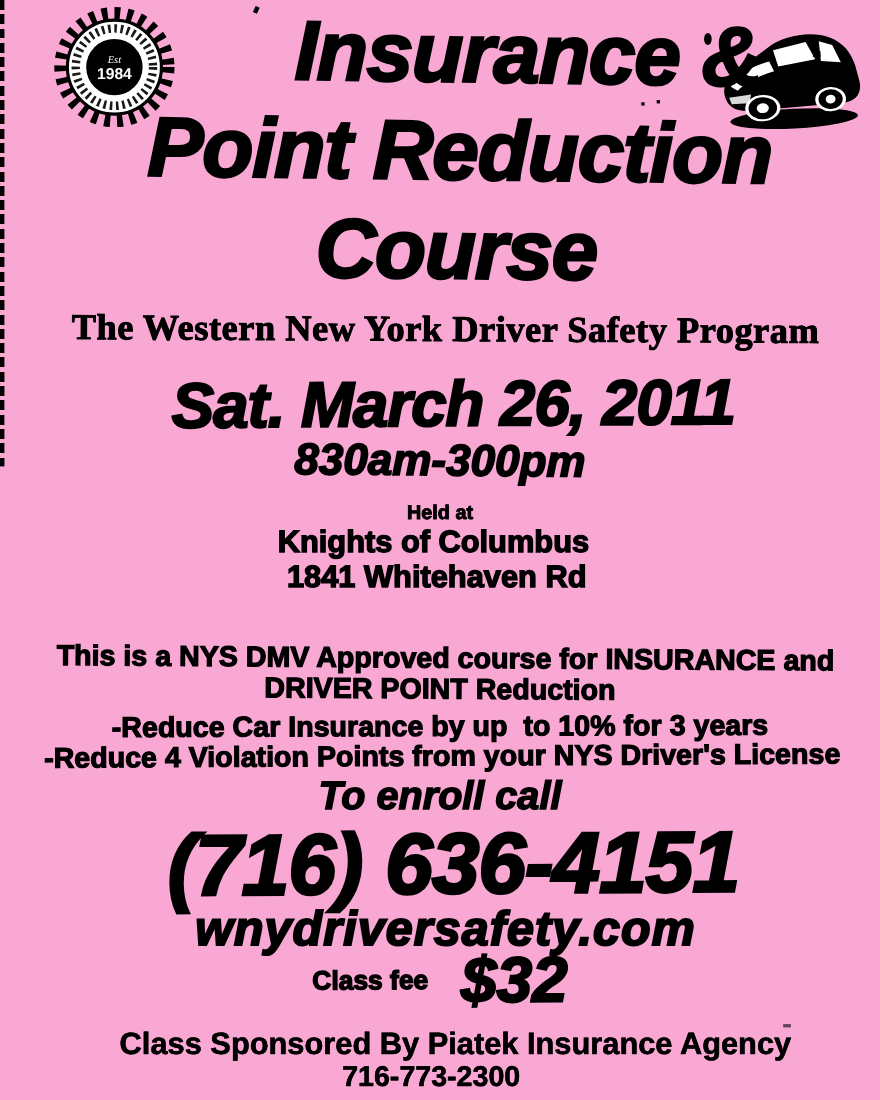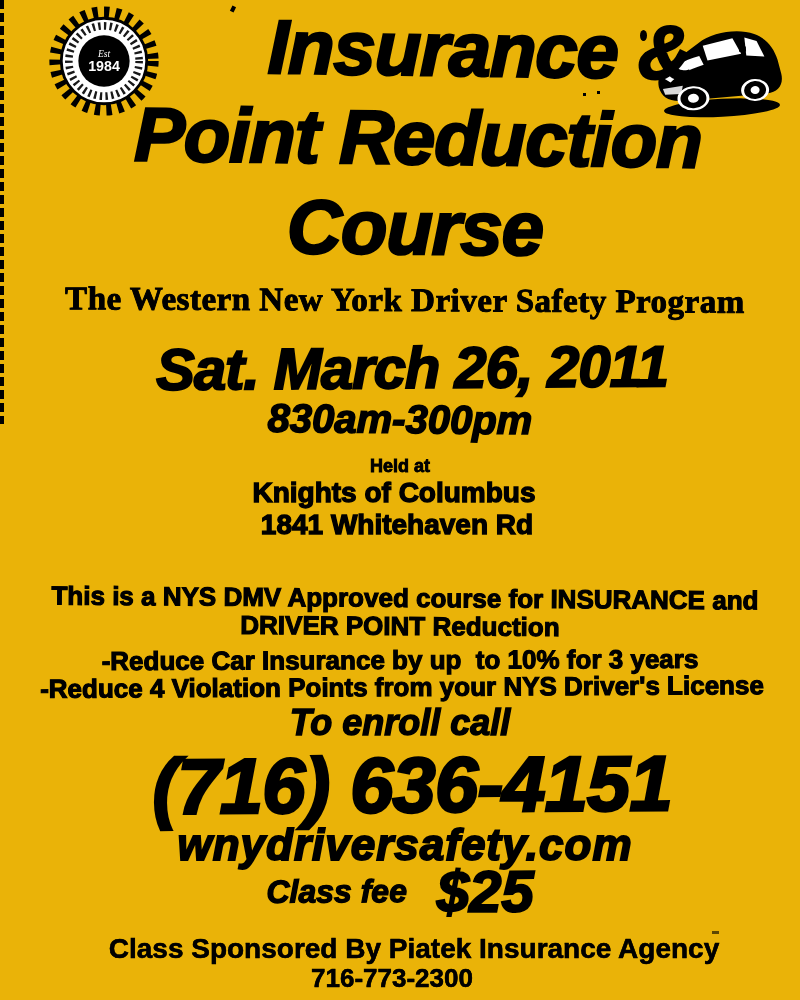--- a/index.html
+++ b/index.html
@@ -1,19 +1,19 @@
 <!DOCTYPE html>
 <html><head>
 <meta charset="utf-8">
 <style>
   html,body{margin:0;padding:0;background:#888;}
   #page{
     position:relative;
     width:800px;height:1000px;
-    background:#eab308;
+    background:#f9a8d4;
     overflow:hidden;
     font-family:"Liberation Sans",sans-serif;
     color:#000;
   }
   .line{
     position:absolute;left:0;width:800px;
     text-align:center;font-weight:bold;color:#000;
     text-shadow:0 0 0.6px rgba(0,0,0,0.85);
     white-space:pre-wrap;
   }
@@ -51,21 +51,21 @@
   .b2{top:672px;font-size:26px;transform:translateX(2px) rotate(-0.3deg);}
 
   .enroll{top:702px;font-size:36px;font-style:italic;-webkit-text-stroke:1.4px #000;}
   .phone{top:740px;font-size:78px;font-style:italic;letter-spacing:-1px;
       -webkit-text-stroke:2.6px #000;transform:translateX(12px) rotate(-0.4deg);}
   .web{top:820px;font-size:44px;font-style:italic;letter-spacing:1px;
       -webkit-text-stroke:1.9px #000;transform:translateX(5px);}
 
   .fee-row{top:858px;display:flex;justify-content:center;align-items:center;gap:30px;
       transform:rotate(-0.3deg);}
-  .fee-label{font-size:32px;font-style:italic;-webkit-text-stroke:1.3px #000;}
+  .fee-label{font-size:24px;-webkit-text-stroke:1.3px #000;}
   .fee-amt{font-size:58px;font-style:italic;-webkit-text-stroke:2.2px #000;}
 
   .sp1{top:933px;font-size:28px;margin-left:14px;-webkit-text-stroke:0.5px #000;}
   .sp2{top:963px;font-size:26px;-webkit-text-stroke:0.5px #000;
       transform:translateX(-8px);}
 
   #seal{position:absolute;left:45px;top:4px;width:118px;height:114px;}
   #car{position:absolute;left:648px;top:20px;width:140px;height:100px;
       transform:rotate(-3deg);}
 
@@ -130,19 +130,19 @@
   <div class="line dmv2 blk-md">DRIVER POINT Reduction</div>
   <div class="line b1 blk-md">-Reduce Car Insurance by up  to 10% for 3 years</div>
   <div class="line b2 blk-md">-Reduce 4 Violation Points from your NYS Driver's License</div>
 
   <div class="line enroll">To enroll call</div>
   <div class="line phone">(716) 636-4151</div>
   <div class="line web">wnydriversafety.com</div>
 
   <div class="line fee-row">
     <span class="fee-label">Class fee</span>
-    <span class="fee-amt">$25</span>
+    <span class="fee-amt">$32</span>
   </div>
 
   <div class="line sp1">Class Sponsored By Piatek Insurance Agency</div>
   <div class="line sp2">716-773-2300</div>
 
 </div>
 
 </body></html>

